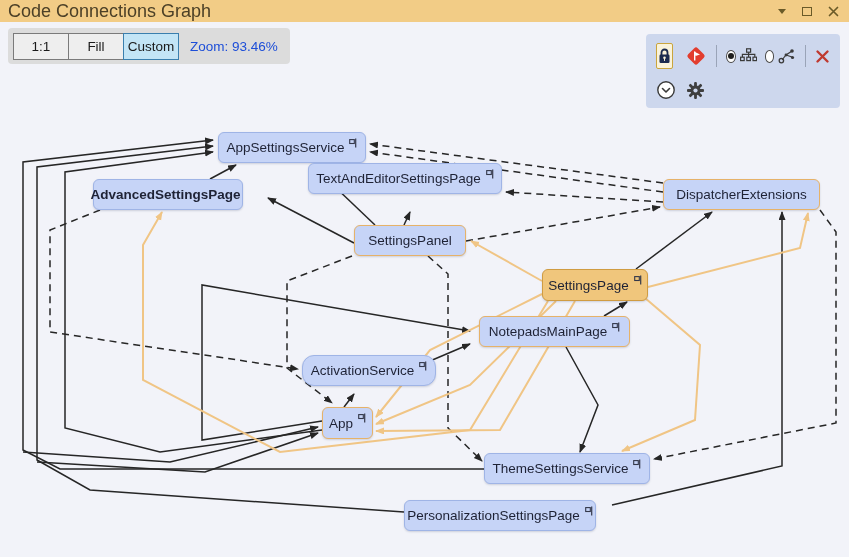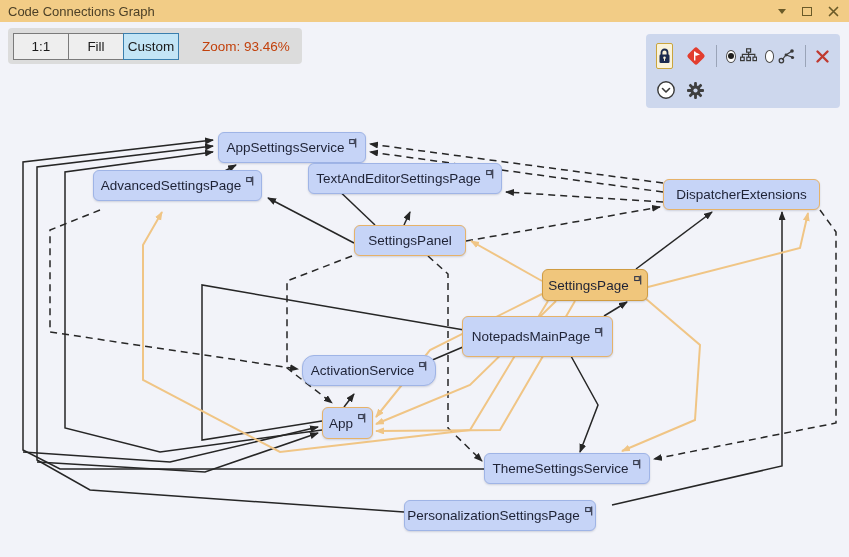--- a/index.html
+++ b/index.html
@@ -3,36 +3,36 @@
 <meta charset="utf-8">
 <style>
   * { margin:0; padding:0; box-sizing:border-box; }
   html,body { width:849px; height:557px; overflow:hidden;
     font-family:"Liberation Sans", sans-serif; background:#f2f3f9; }
 
   
   .titlebar { position:absolute; left:0; top:0; width:849px; height:22px;
     background:#f2cc86; display:flex; align-items:center; justify-content:space-between;
     padding:0 10px 0 8px; }
-  .titlebar .title { font-size:13px; color:#4c4027; }
+  .titlebar .title { font-size:18px; color:#4c4027; }
   .win-controls { display:flex; align-items:center; gap:16px; }
   .win-btn { display:flex; align-items:center; justify-content:center; cursor:pointer; }
   .tri-down { width:0; height:0; border-left:4.5px solid transparent;
     border-right:4.5px solid transparent; border-top:5px solid #6a5a28; }
   .float-sq { width:10px; height:9px; border:1.5px solid #6a5a28; }
 
   
   .zoom-toolbar { position:absolute; left:8px; top:28px; height:36px;
     background:#dcdcdc; border-radius:4px; display:flex; align-items:center;
     padding:0 12px 0 5px; }
   .zbtn { height:27px; width:56px; display:flex; align-items:center; justify-content:center;
     font-size:13.5px; color:#1a1a1a; background:#eeeeee; border:1px solid #7a7a7a;
     margin-right:-1px; cursor:pointer; }
   .zbtn.active { background:#c3e5f6; border:1px solid #3a7fae; position:relative; z-index:2; }
-  .zoom-label { font-size:13.5px; color:#c2410c; margin-left:24px; }
+  .zoom-label { font-size:13.5px; color:#1d4ed8; margin-left:12px; }
 
   
   .icon-panel { position:absolute; left:646px; top:34px; width:194px; height:74px;
     background:#cdd7ed; border-radius:4px; padding:7px 10px; }
   .icon-row { display:flex; align-items:center; height:30px; }
   .icon-row + .icon-row { margin-top:4px; }
   .lock-btn { width:22px; height:26px; background:#faf3da; border:1px solid #caa53d;
     border-radius:2px; display:flex; align-items:center; justify-content:center; cursor:pointer; }
   .tb-icon { display:flex; align-items:center; justify-content:center; cursor:pointer; }
   .tb-sep { width:1px; height:22px; background:#9aa4b8; margin:0 9px; }
@@ -102,21 +102,21 @@
       <polyline points="645,298 700,345 695,420 622,451" class="edge-orange" marker-end="url(#arrow-orange)"></polyline>
       <polyline points="548,301 470,430 280,452 143,380 143,245 162,212" class="edge-orange" marker-end="url(#arrow-orange)"></polyline>
     </svg>
     <div class="gnode blue" style="left: 218px; top: 132px; width: 148px; height: 31px;">
       <span>AppSettingsService</span>
       <svg width="8" height="10" viewBox="0 0 8 10" class="pin">
         <path d="M6.7,0.5 V9.5" stroke="#33384a" stroke-width="1.2" fill="none"></path>
         <rect x="0.7" y="1.6" width="4.6" height="3.9" fill="none" stroke="#33384a" stroke-width="1.1"></rect>
       </svg>
     </div>
-    <div class="gnode blue" style="left: 93px; top: 170px; width: 169px; height: 31px;">
+    <div class="gnode blue" style="left: 93px; top: 179px; width: 150px; height: 31px; font-weight: bold;">
       <span>AdvancedSettingsPage</span>
       <svg width="8" height="10" viewBox="0 0 8 10" class="pin">
         <path d="M6.7,0.5 V9.5" stroke="#33384a" stroke-width="1.2" fill="none"></path>
         <rect x="0.7" y="1.6" width="4.6" height="3.9" fill="none" stroke="#33384a" stroke-width="1.1"></rect>
       </svg>
     </div>
     <div class="gnode blue" style="left: 308px; top: 163px; width: 194px; height: 31px;">
       <span>TextAndEditorSettingsPage</span>
       <svg width="8" height="10" viewBox="0 0 8 10" class="pin">
         <path d="M6.7,0.5 V9.5" stroke="#33384a" stroke-width="1.2" fill="none"></path>
@@ -129,21 +129,21 @@
     <div class="gnode blue-o" style="left: 354px; top: 225px; width: 112px; height: 31px;">
       <span>SettingsPanel</span>
     </div>
     <div class="gnode sel" style="left: 542px; top: 269px; width: 106px; height: 32px;">
       <span>SettingsPage</span>
       <svg width="8" height="10" viewBox="0 0 8 10" class="pin">
         <path d="M6.7,0.5 V9.5" stroke="#33384a" stroke-width="1.2" fill="none"></path>
         <rect x="0.7" y="1.6" width="4.6" height="3.9" fill="none" stroke="#33384a" stroke-width="1.1"></rect>
       </svg>
     </div>
-    <div class="gnode blue-o" style="left: 462px; top: 316px; width: 151px; height: 41px;">
+    <div class="gnode blue-o" style="left: 479px; top: 316px; width: 151px; height: 31px;">
       <span>NotepadsMainPage</span>
       <svg width="8" height="10" viewBox="0 0 8 10" class="pin">
         <path d="M6.7,0.5 V9.5" stroke="#33384a" stroke-width="1.2" fill="none"></path>
         <rect x="0.7" y="1.6" width="4.6" height="3.9" fill="none" stroke="#33384a" stroke-width="1.1"></rect>
       </svg>
     </div>
     <div class="gnode blue" style="left: 302px; top: 355px; width: 134px; height: 31px; border-radius: 12px;">
       <span>ActivationService</span>
       <svg width="8" height="10" viewBox="0 0 8 10" class="pin">
         <path d="M6.7,0.5 V9.5" stroke="#33384a" stroke-width="1.2" fill="none"></path>

